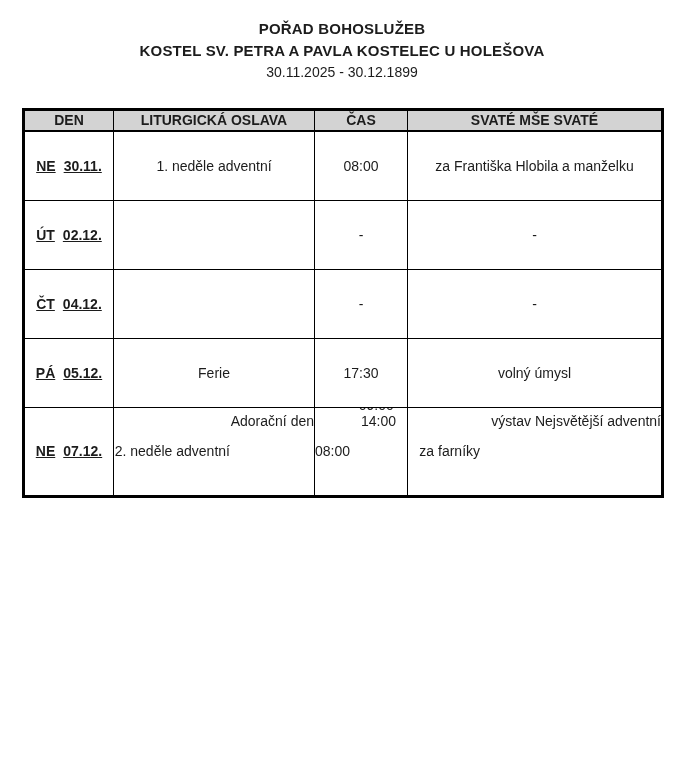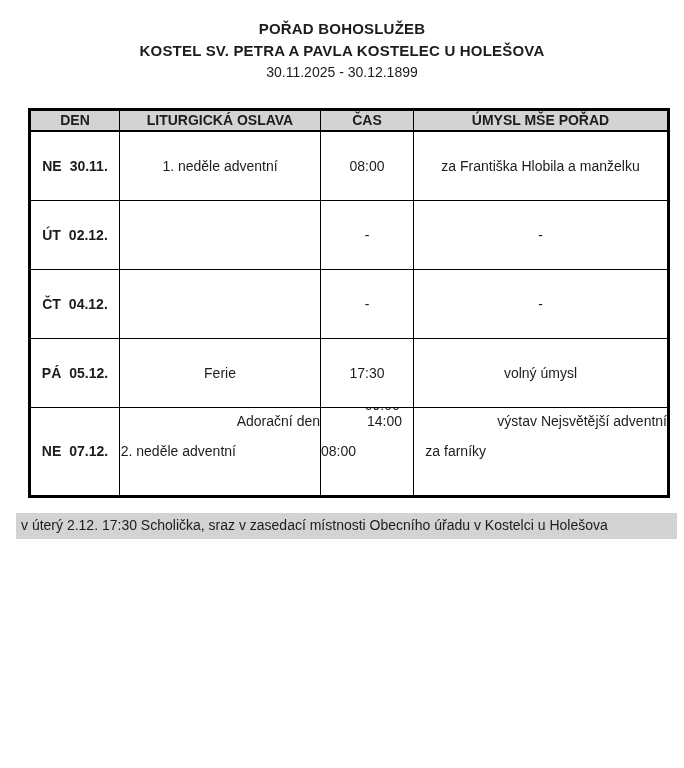--- a/index.html
+++ b/index.html
@@ -12,21 +12,21 @@
   }
   .page{ width:684px; height:768px; overflow:hidden; position:relative; }
 
   
   .titles{ text-align:center; padding-top:18px; }
   .title-main{ font-size:15px; font-weight:bold; line-height:1.45; letter-spacing:.2px; }
   .title-sub{ font-size:15px; font-weight:bold; line-height:1.45; letter-spacing:.2px; }
   .title-dates{ font-size:14px; font-weight:normal; line-height:1.5; }
 
   
-  .sched-wrap{ margin:25px 0 0 28px; }
+  .sched-wrap{ margin:25px 0 0 22px; }
   table.sched{
     border-collapse:collapse;
     table-layout:fixed;
     width:639px;
     border:3px solid #000;
   }
   table.sched th, table.sched td{
     border:1.5px solid #000;
     padding:0;
     text-align:center;
@@ -39,21 +39,21 @@
     font-weight:bold;
     height:19px;
     border-bottom:2px solid #000;
     font-size:14px;
   }
   table.sched td{ height:68px; background:#fff; }
   td.daycell{
     background:#d3d3d3;
     font-weight:bold;
   }
-  .dayflex{ display:flex; justify-content:center; align-items:center; gap:8px; }
+  .dayflex{ display:flex; justify-content:center; align-items:center; gap:8px;text-decoration:underline; }
   td.tall{ height:91px; }
   .stack{ display:flex; height:87px; }
   .stack .sub-top{ flex:1; display:flex; align-items:center; justify-content:center; }
   .stack .sub-bottom{ height:21px; display:flex; align-items:flex-end; justify-content:center; padding-bottom:2px; }
 
   
   .footer-note{
     margin:15px 0 0 16px;
     width:650px;
     background:#d3d3d3;
@@ -80,21 +80,21 @@
         <col style="width:90px">
           <col style="width:201px">
           <col style="width:93px">
           <col style="width:255px">
       </colgroup>
       <thead>
         <tr>
           <th>DEN</th>
           <th>LITURGICKÁ OSLAVA</th>
           <th>ČAS</th>
-          <th>ÚMYSL MŠE POŘAD</th>
+          <th>SVATÉ MŠE SVATÉ</th>
         </tr>
       </thead>
       <tbody>
         <tr>
           <td class="daycell">
             <div class="dayflex">
               <span>NE</span>
               <span>30.11.</span>
             </div>
           </td>
@@ -158,15 +158,14 @@
             <div class="stack">
               <div class="sub-top">za farníky</div>
               <div class="sub-bottom">výstav Nejsvětější adventní</div>
             </div>
           </td>
         </tr>
       </tbody>
     </table>
   </div>
 
-  <div class="footer-note">v úterý 2.12. 17:30 Scholička, sraz v zasedací místnosti Obecního úřadu v Kostelci u Holešova</div>
 
 </div>
 
 </body></html>

